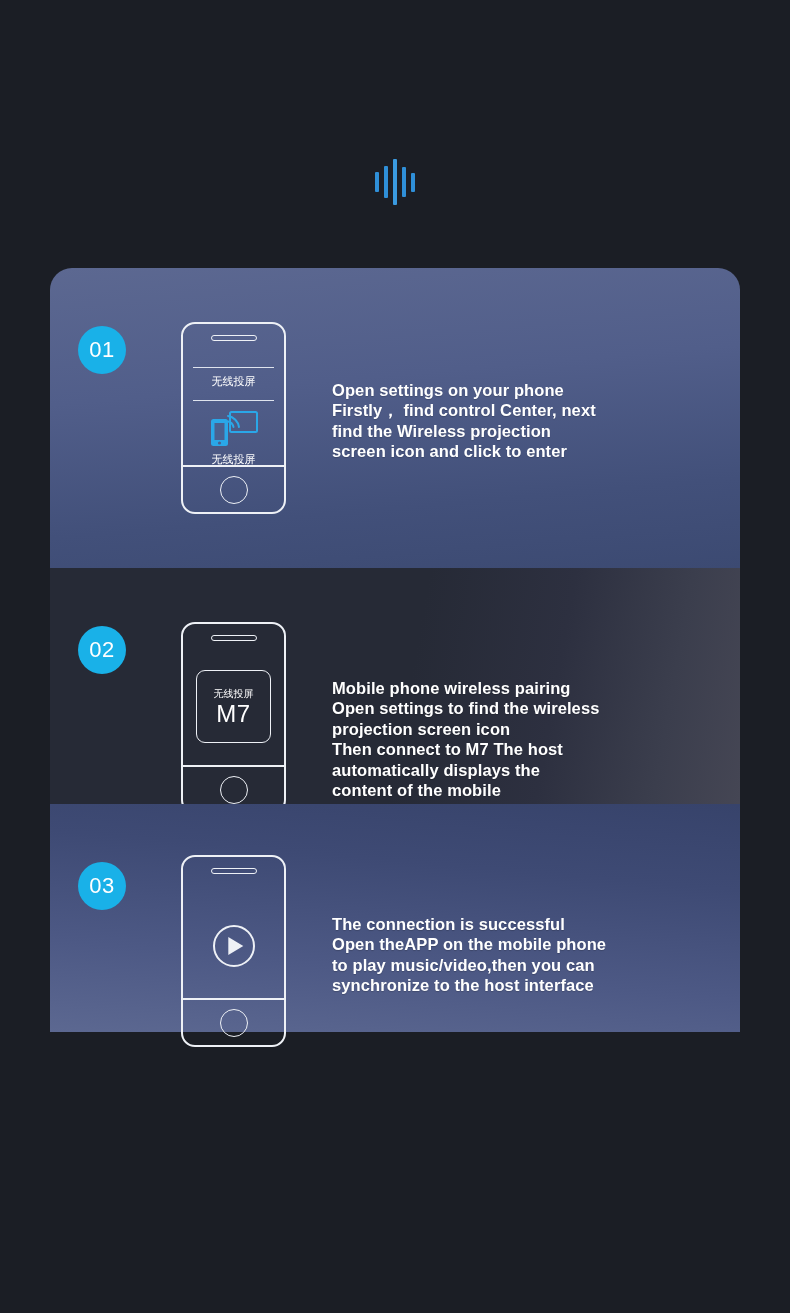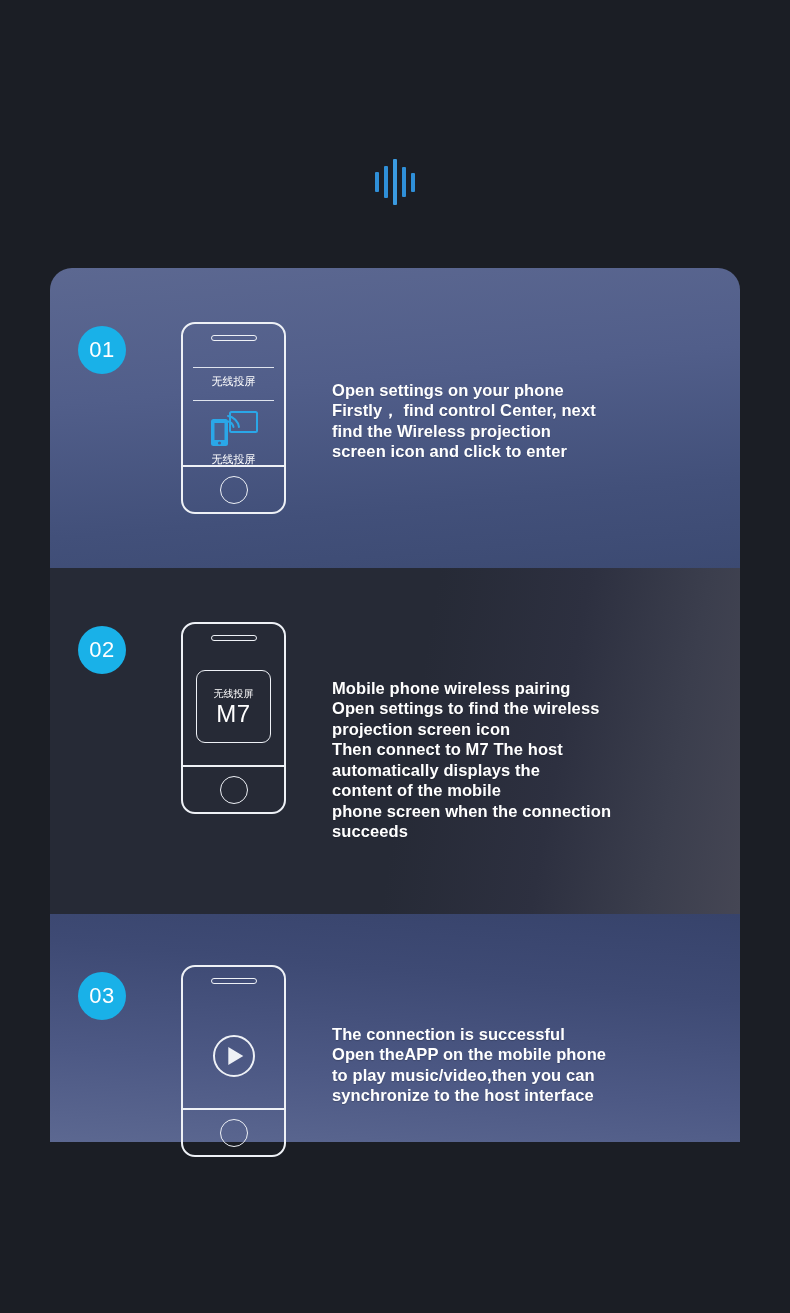--- a/index.html
+++ b/index.html
@@ -58,21 +58,21 @@
     width: 100%;
     display: flex;
     align-items: center;
   }
 
   .panel-1 {
     height: 300px;
     background: linear-gradient(175deg, #5c6891 0%, #515e8a 38%, #42507a 75%, #3c4a72 100%);
   }
   .panel-2 {
-    height: 346px;
+    height: 236px;
     background:
       linear-gradient(100deg, #262a36 0%, #262a36 52%, #2d3040 72%, #3b3e4d 88%, #454654 100%);
   }
   .panel-3 {
     height: 228px;
     background: linear-gradient(185deg, #37436b 0%, #3e4a74 30%, #4d5985 68%, #5c6891 100%);
   }
 
   
   .badge {

